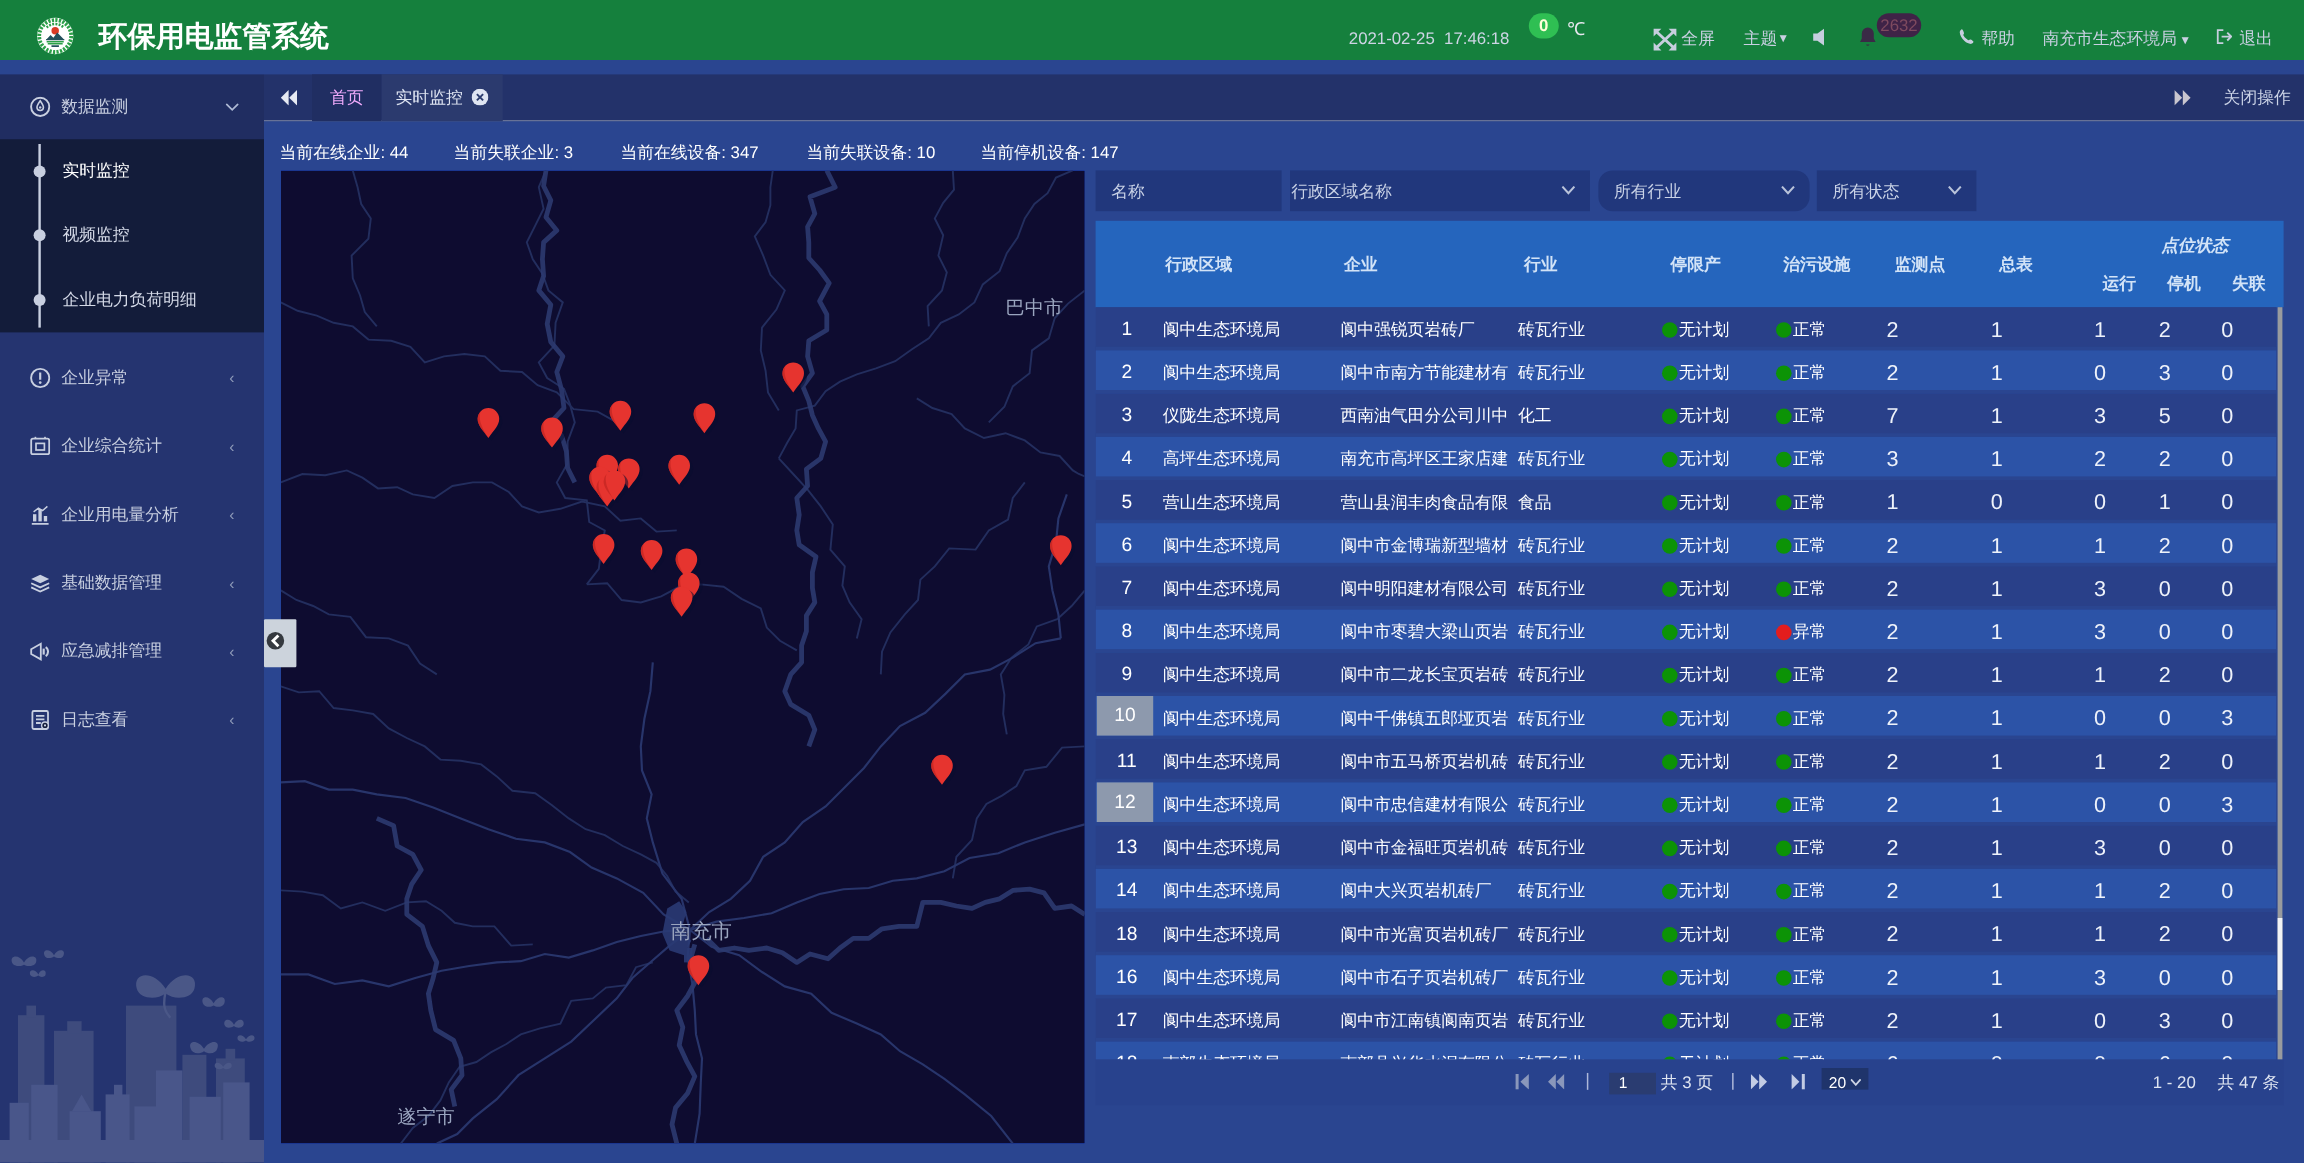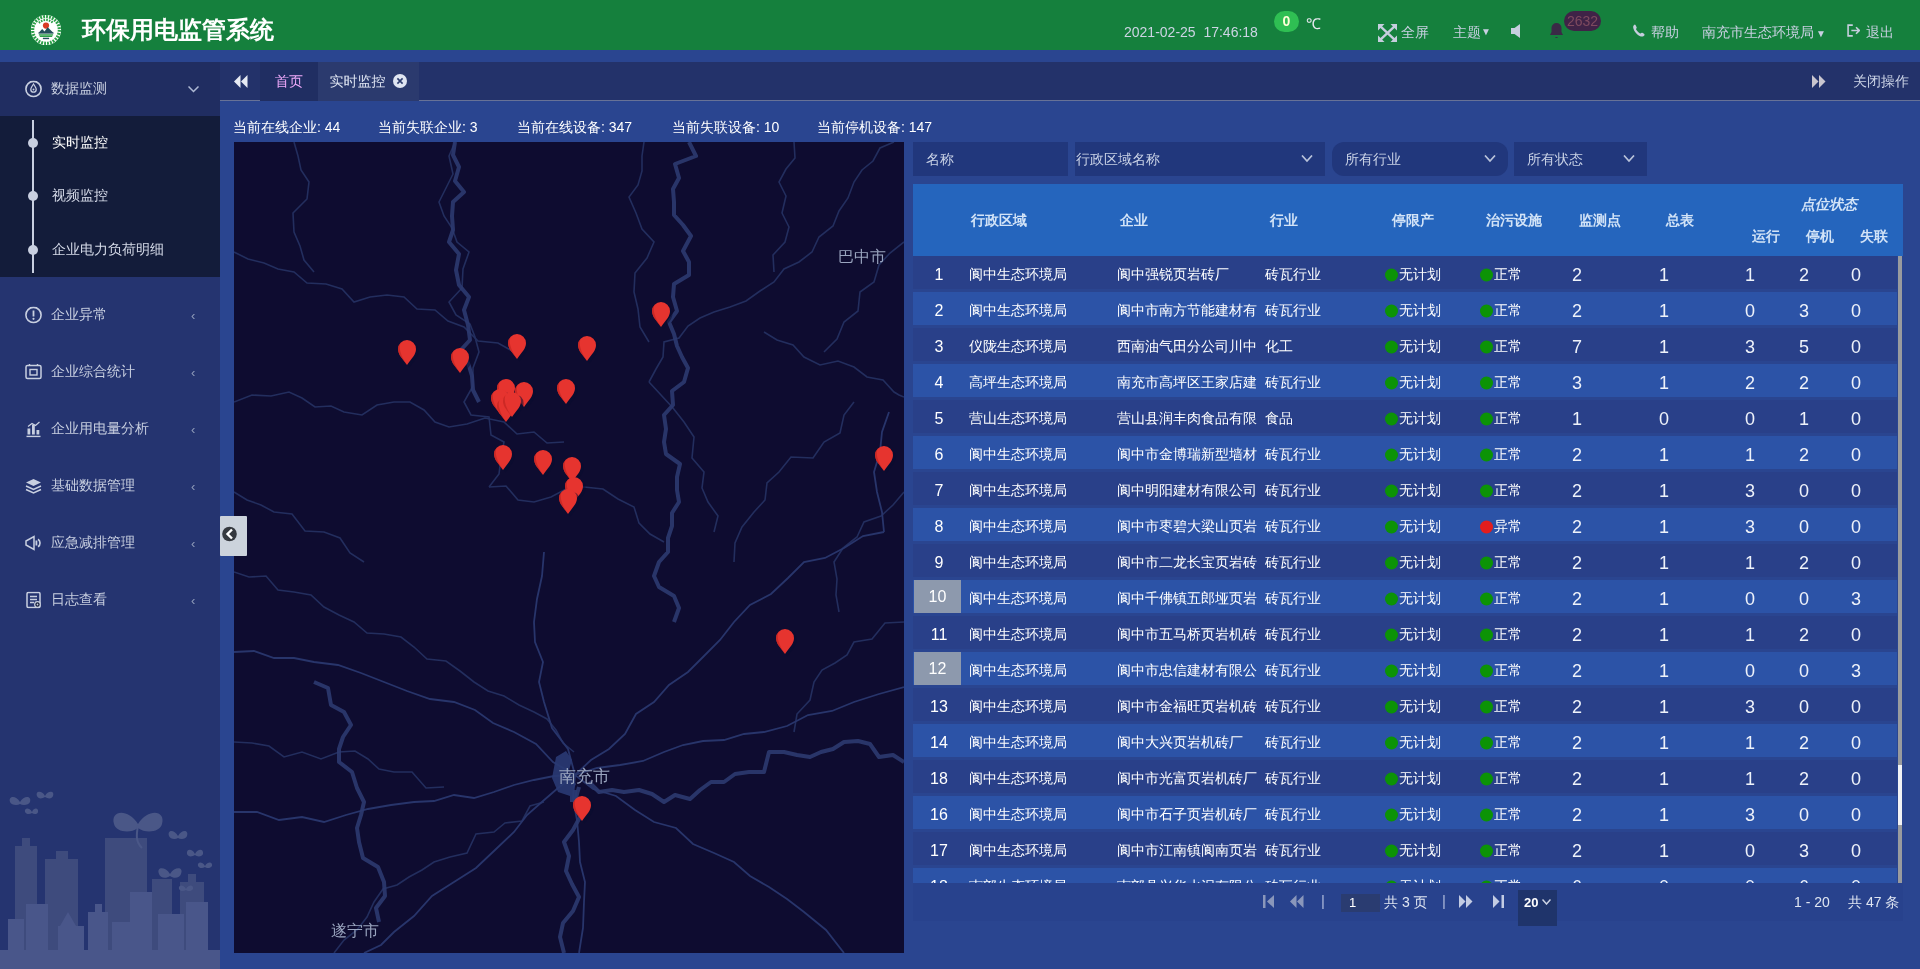--- a/index.html
+++ b/index.html
@@ -764,19 +764,19 @@
           <path d="M0 0 l6.5 6.5 L0 13z"></path>
           <path d="M7 0 l6.5 6.5 L7 13z"></path>
         </g>
       </svg>
     <svg class="pi" style="left:579px" width="13" height="13" viewBox="0 0 13 13">
         <g fill="#c3cce4">
           <path d="M1 0 l6.5 6.5 L1 13z"></path>
           <rect x="9.5" y="0" width="2.5" height="13"></rect>
         </g>
       </svg>
-    <div style="position:absolute;left:605px;top:7px;width:39px;height:36px;background:#1f346b;color:#fff;font-size:13px;text-align:center;line-height:25px;font-weight:bold;">20 <svg width="9" height="6" viewBox="0 0 9 6" style="vertical-align:2px">
+    <div style="position:absolute;left:605px;top:7px;width:39px;height:18px;background:#1f346b;color:#fff;font-size:13px;text-align:center;line-height:25px;">20 <svg width="9" height="6" viewBox="0 0 9 6" style="vertical-align:2px">
           <path d="M0.5 0.5 L4.5 5 L8.5 0.5" stroke="#cdd4e4" stroke-width="1.5" fill="none"></path>
         </svg></div>
     <span style="position:absolute;left:881px;top:11px;">1 - 20</span>
     <span style="position:absolute;left:935px;top:11px;">共 47 条</span>
   </div>
 </div>
 
 </body></html>

